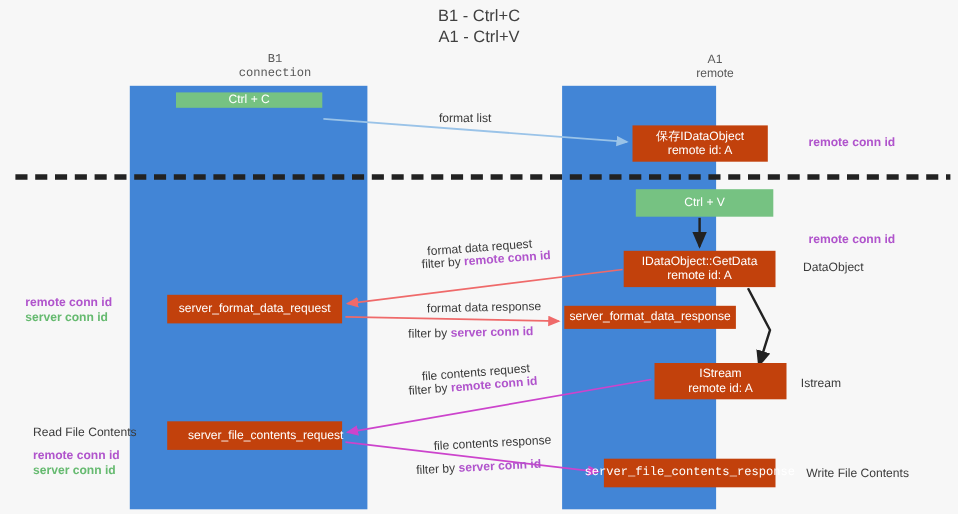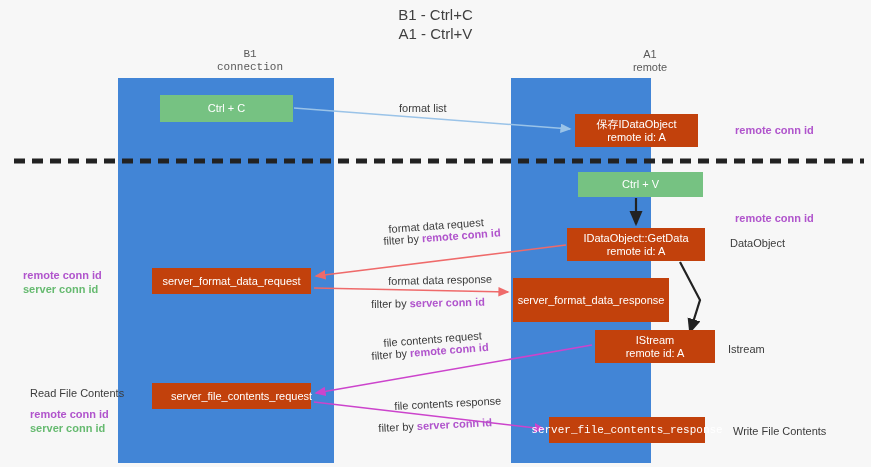--- a/index.html
+++ b/index.html
@@ -36,26 +36,26 @@
   .box{
     box-sizing:border-box;
     color:#ffffff;font-size:11px;line-height:13px;
     display:flex;align-items:center;justify-content:center;
     text-align:center;white-space:pre-line;
     padding:2px 4px;
   }
   .green{background:#76c282;}
   .orange{background:#c2410c;}
 
-  #box-ctrlc{left:160px;top:95px;width:133px;height:27px;}
+  #box-ctrlc{left:160px;top:84px;width:133px;height:14px;}
   #box-save-ido{left:575px;top:114px;width:123px;height:33px;}
   #box-ctrlv{left:578px;top:172px;width:125px;height:25px;}
   #box-getdata{left:567px;top:228px;width:138px;height:33px;}
   #box-sfdreq{left:152px;top:268px;width:159px;height:26px;}
-  #box-sfdresp{left:513px;top:278px;width:156px;height:44px;}
+  #box-sfdresp{left:513px;top:278px;width:156px;height:21px;}
   #box-istream{left:595px;top:330px;width:120px;height:33px;}
   #box-sfcreq{left:152px;top:383px;width:159px;height:26px;padding-left:24px;}
   #box-sfcresp{left:549px;top:417px;width:156px;height:26px;font-family:Liberation Mono, monospace;}
 
   
   .annot{font-size:11px;line-height:14px;}
   .purple{color:#b054cc;font-weight:bold;}
   .green-t{color:#66ba70;font-weight:bold;}
   .plain{color:#3b3b3b;}
 

